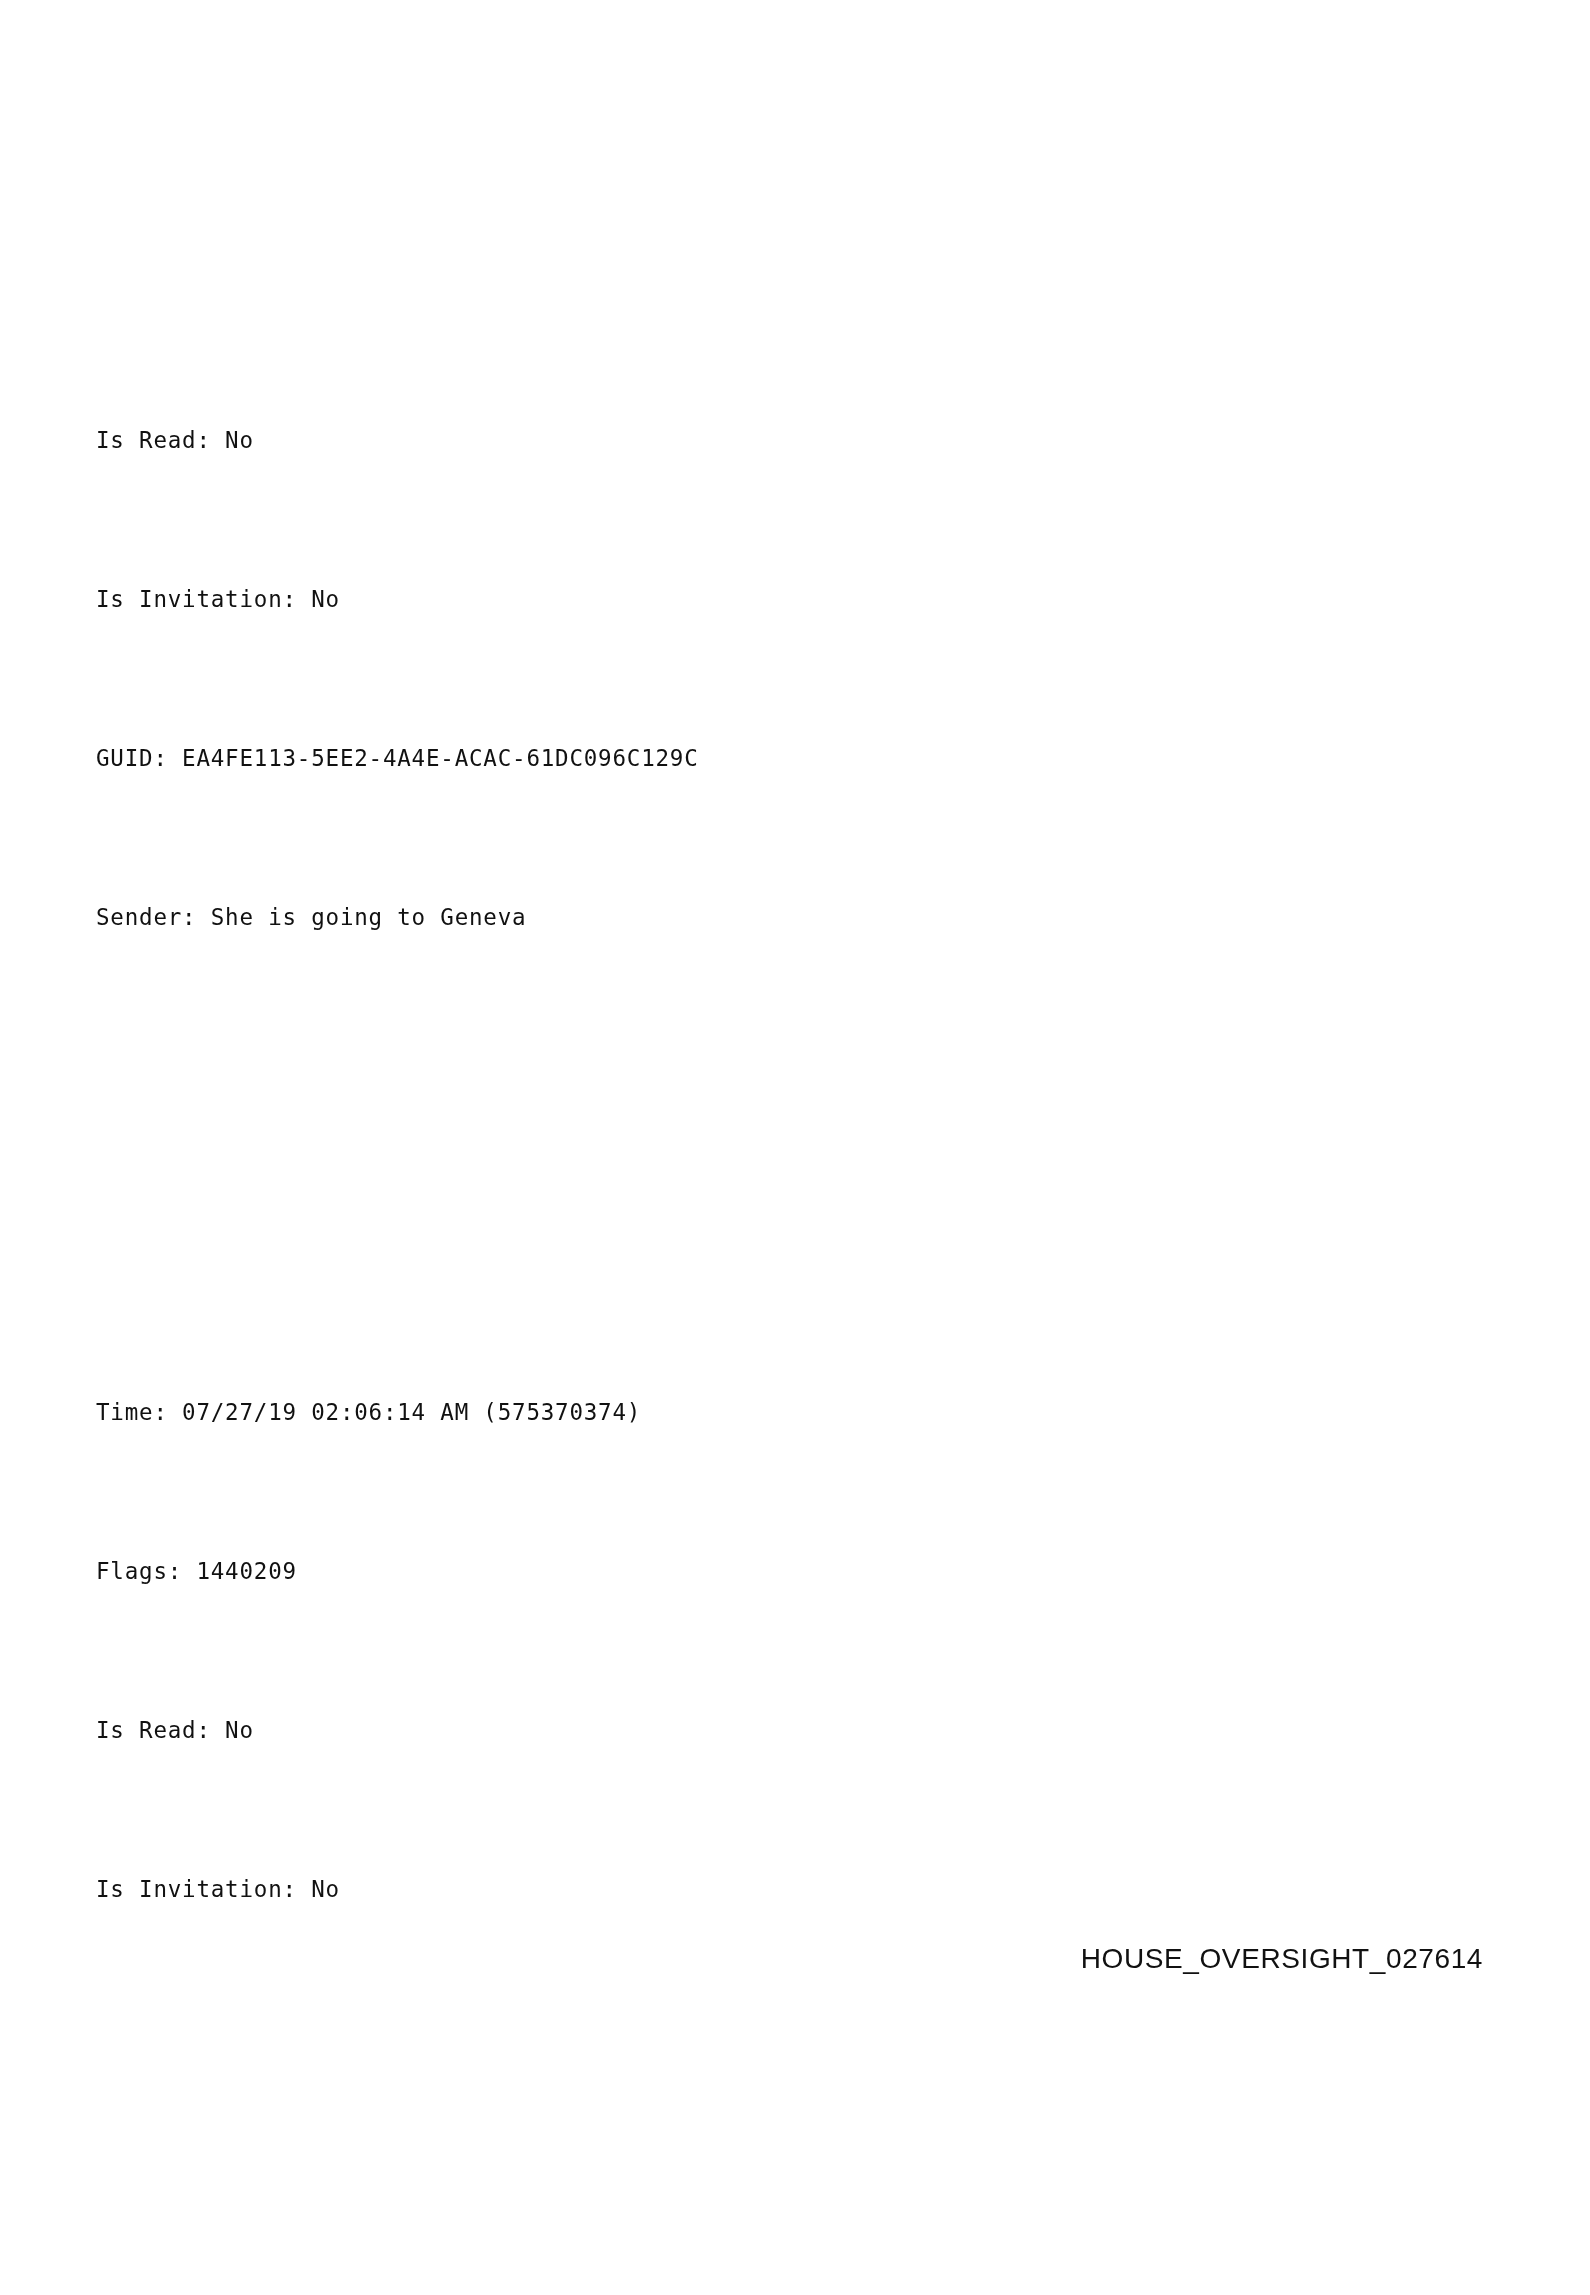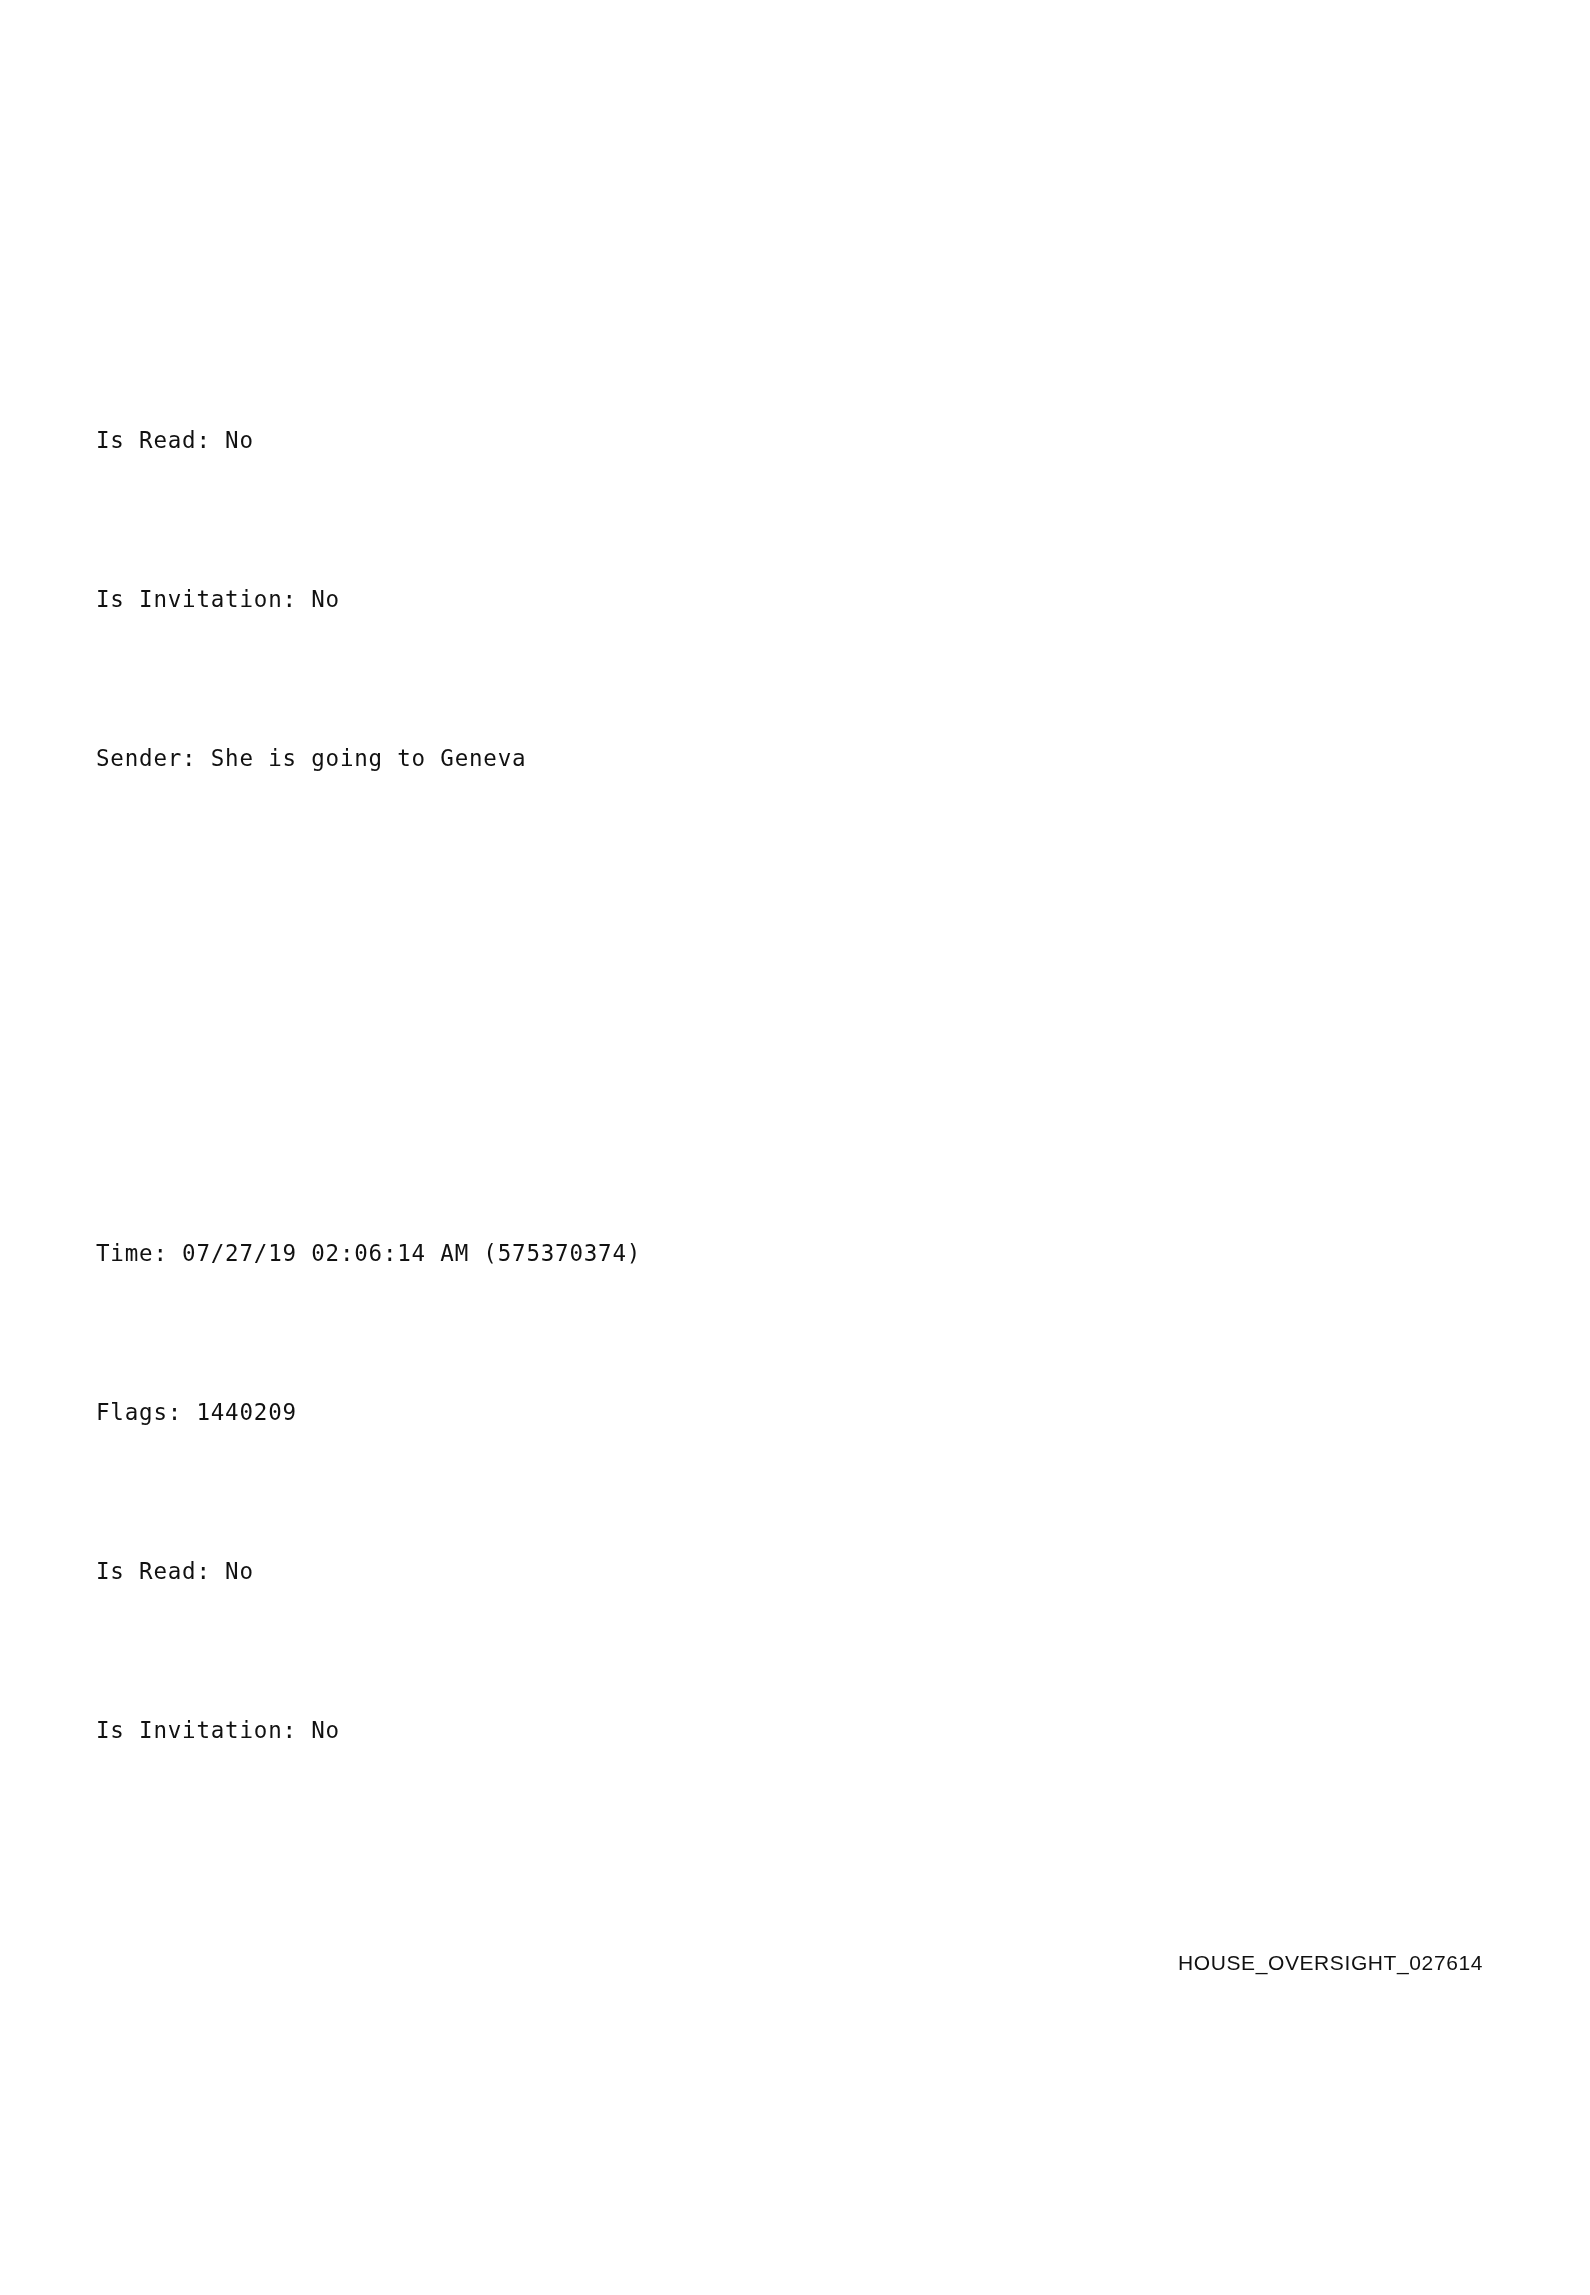--- a/index.html
+++ b/index.html
@@ -36,35 +36,36 @@
     white-space: pre;
     display: block;
     height: 53px;
     overflow: visible;
   }
   .footer {
     position: absolute;
     right: 108px;
     bottom: 50px;
     font-family: "Liberation Sans", sans-serif;
-    font-size: 21px;
+    font-size: 28px;
     letter-spacing: 0.6px;
     color: #111111;
   }
 </style>
 </head>
 <body>
 
 <div class="page">
   <div class="doc-body">
 
     
     <div class="block">
       <span class="line">Is Read: No</span>
       <span class="line">Is Invitation: No</span>
+      <span class="line">GUID: EA4FE113-5EE2-4A4E-ACAC-61DC096C129C</span>
       <span class="line">Sender: She is going to Geneva</span>
     </div>
 
     
     <div class="block">
       <span class="line">Time: 07/27/19 02:06:14 AM (575370374)</span>
       <span class="line">Flags: 1440209</span>
       <span class="line">Is Read: No</span>
       <span class="line">Is Invitation: No</span>
       

